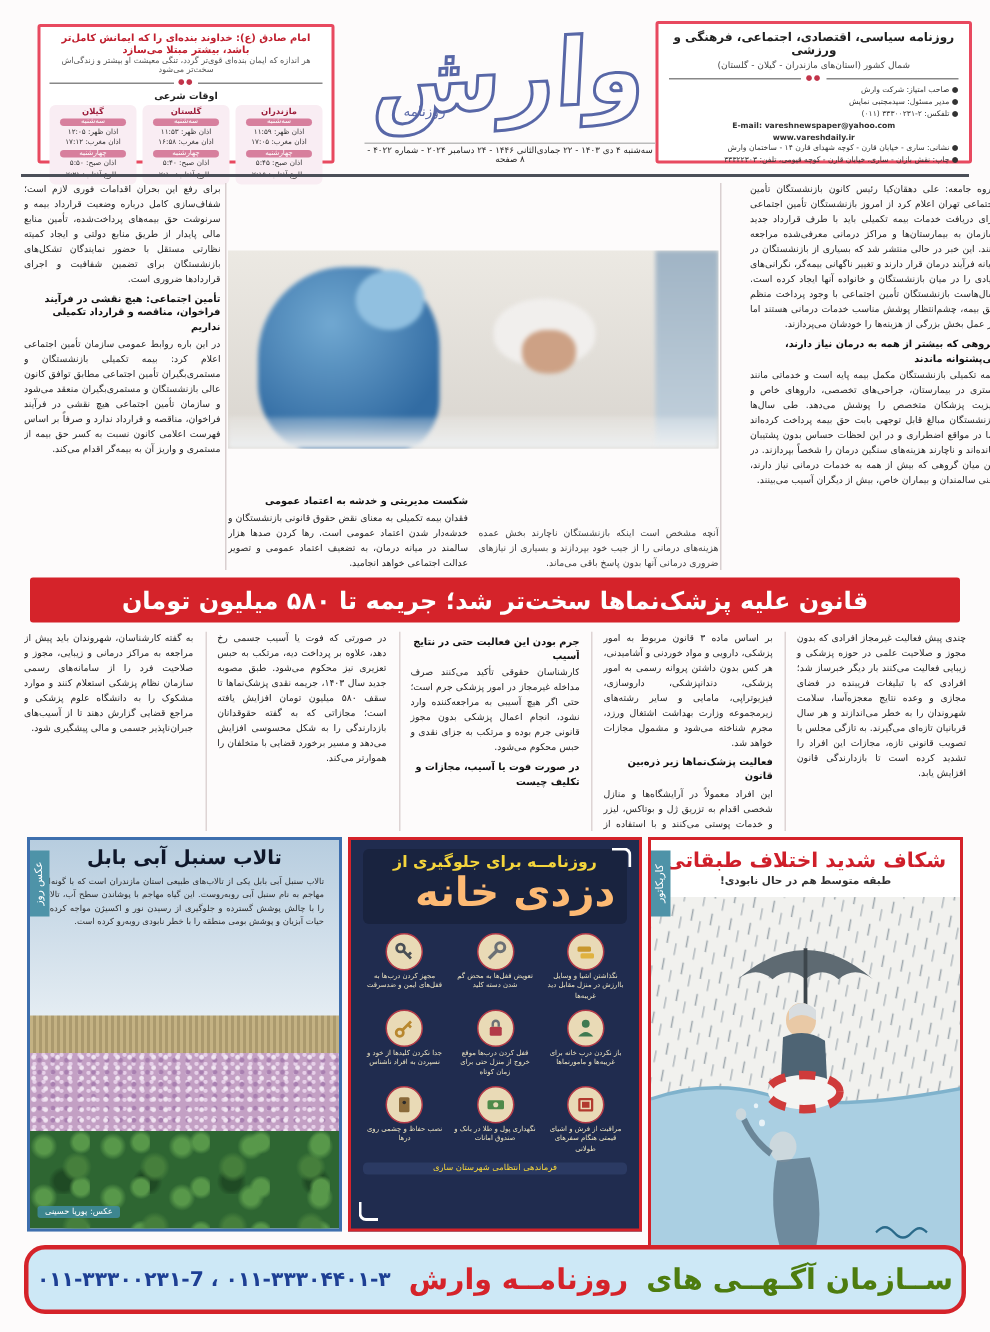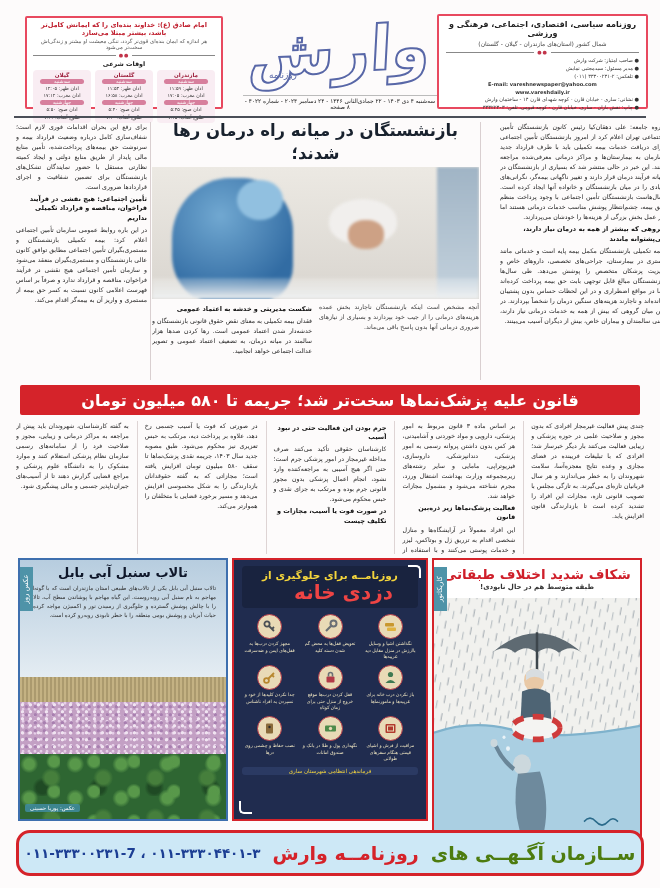--- a/index.html
+++ b/index.html
@@ -61,21 +61,21 @@
   .patient-hair { position:absolute; left:54%; top:24%; width:21%; height:34%;
     background:#f1efed; border-radius:50% 50% 45% 45%; }
   .patient-face { position:absolute; left:60%; top:40%; width:11%; height:22%;
     background:#cfa183; border-radius:45%; }
   .equipment { position:absolute; right:0; top:0; width:13%; height:100%;
     background:linear-gradient(180deg,#9fb4c6,#c3d2de); }
   .bedsheet { position:absolute; bottom:0; left:0; width:100%; height:16%;
     background:linear-gradient(180deg,rgba(255,255,255,.2),#eef0f1); }
 
   .below-photo { position:absolute; top:302px; left:152px; width:327px; height:79px;
-    display:flex; gap:7px; overflow:hidden; }
+    display:flex; gap:7px; overflow:hidden;align-items:flex-end; }
   .bp-col { flex:1; overflow:hidden; }
   .caption-text { font-size:6.2px; line-height:1.6; color:#3c3c3c; text-align:justify; }
 
   
   .banner1 { position:absolute; top:385px; left:20px; width:620px; height:30px;
     background:#d5232a; border-radius:2px; display:flex; align-items:center; justify-content:center; }
   .banner1-text { color:#fff; font-weight:bold; font-size:16px; }
 
   
   .article2 { position:absolute; top:421px; left:16px; width:628px; height:133px;
@@ -115,21 +115,21 @@
   .vtab-cartoon { left:0; top:51px; }
 
   .infographic { position:absolute; top:558px; left:232px; width:196px; height:263px;
     border:2px solid #d5232a; background:#202c4f; overflow:hidden; padding:6px 8px 0; }
   .ig-corner-tl { position:absolute; top:5px; right:5px; width:13px; height:13px;
     border-top:2px solid #fff; border-right:2px solid #fff; border-radius:0 5px 0 0; }
   .ig-corner-bl { position:absolute; bottom:5px; left:5px; width:13px; height:13px;
     border-bottom:2px solid #fff; border-left:2px solid #fff; border-radius:0 0 0 5px; }
   .ig-titles { background:#19233f; border-radius:4px; padding:3px 0 5px; text-align:center; }
   .ig-title-small { color:#f4d53c; font-size:10.5px; font-weight:bold; }
-  .ig-title-big { color:#ef4444; font-size:20px; font-weight:bold; line-height:1.1;margin-left:27px; }
+  .ig-title-big { color:#fdba74; font-size:27px; font-weight:bold; line-height:1.1;margin-left:27px; }
   .ig-grid { display:grid; grid-template-columns:repeat(3,1fr); gap:4px 5px; margin-top:6px; }
   .ig-cell { text-align:center; }
   .ig-circle { width:25px; height:25px; margin:0 auto 2px; background:#e9dab6;
     border-radius:50%; border:1.5px solid #b23a48; display:flex; align-items:center; justify-content:center; }
   .ig-tip { font-size:4.6px; color:#efe6c2; line-height:1.45; }
   .ig-footer { margin-top:4px; text-align:center; font-size:5.6px; color:#f4d53c;
     background:#2b3a63; border-radius:3px; padding:1px 0; }
 
   .cartoon-box { position:absolute; top:558px; left:432px; width:210px; height:293px;
     border:2px solid #d5232a; background:#fff; overflow:hidden; }
@@ -216,24 +216,20 @@
   </div>
 
   <div class="header-rule"></div>
 
   <div class="col-right">
     <p class="body-text">گروه جامعه: علی دهقان‌کیا رئیس کانون بازنشستگان تأمین اجتماعی تهران اعلام کرد از امروز بازنشستگان تأمین اجتماعی برای دریافت خدمات بیمه تکمیلی باید با طرف قرارداد جدید سازمان به بیمارستان‌ها و مراکز درمانی معرفی‌شده مراجعه کنند. این خبر در حالی منتشر شد که بسیاری از بازنشستگان در میانه فرآیند درمان قرار دارند و تغییر ناگهانی بیمه‌گر، نگرانی‌های زیادی را در میان بازنشستگان و خانواده آنها ایجاد کرده است. سال‌هاست بازنشستگان تأمین اجتماعی با وجود پرداخت منظم حق بیمه، چشم‌انتظار پوشش مناسب خدمات درمانی هستند اما در عمل بخش بزرگی از هزینه‌ها را خودشان می‌پردازند.</p>
     <h4 class="subhead">گروهی که بیشتر از همه به درمان نیاز دارند، بی‌پشتوانه ماندند</h4>
     <p class="body-text">بیمه تکمیلی بازنشستگان مکمل بیمه پایه است و خدماتی مانند بستری در بیمارستان، جراحی‌های تخصصی، داروهای خاص و ویزیت پزشکان متخصص را پوشش می‌دهد. طی سال‌ها بازنشستگان مبالغ قابل توجهی بابت حق بیمه پرداخت کرده‌اند اما در مواقع اضطراری و در این لحظات حساس بدون پشتیبان مانده‌اند و ناچارند هزینه‌های سنگین درمان را شخصاً بپردازند. در این میان گروهی که بیش از همه به خدمات درمانی نیاز دارند، یعنی سالمندان و بیماران خاص، بیش از دیگران آسیب می‌بینند.</p>
   </div>
 
-  <div class="headline">
-    <div>بازنشستگان در میانه راه درمان رها شدند؛</div>
-    <div>اضطراب تامین هزینه‌ها</div>
-  </div>
 
   <div class="lead-photo">
     <div class="lp-inner">
       <div class="nurse"></div>
       <div class="nurse-hood"></div>
       <div class="patient-hair"></div>
       <div class="patient-face"></div>
       <div class="equipment"></div>
       <div class="bedsheet"></div>
     </div>
@@ -265,21 +261,21 @@
   <div class="article2">
     <div class="a2col">
       <p class="body-text">چندی پیش فعالیت غیرمجاز افرادی که بدون مجوز و صلاحیت علمی در حوزه پزشکی و زیبایی فعالیت می‌کنند بار دیگر خبرساز شد؛ افرادی که با تبلیغات فریبنده در فضای مجازی و وعده نتایج معجزه‌آسا، سلامت شهروندان را به خطر می‌اندازند و هر سال قربانیان تازه‌ای می‌گیرند. به تازگی مجلس با تصویب قانونی تازه، مجازات این افراد را تشدید کرده است تا بازدارندگی قانون افزایش یابد.</p>
     </div>
     <div class="a2col">
       <p class="body-text">بر اساس ماده ۳ قانون مربوط به امور پزشکی، دارویی و مواد خوردنی و آشامیدنی، هر کس بدون داشتن پروانه رسمی به امور پزشکی، دندانپزشکی، داروسازی، فیزیوتراپی، مامایی و سایر رشته‌های زیرمجموعه وزارت بهداشت اشتغال ورزد، مجرم شناخته می‌شود و مشمول مجازات خواهد شد.</p>
       <h4 class="subhead">فعالیت پزشک‌نماها زیر ذره‌بین قانون</h4>
       <p class="body-text">این افراد معمولاً در آرایشگاه‌ها و منازل شخصی اقدام به تزریق ژل و بوتاکس، لیزر و خدمات پوستی می‌کنند و با استفاده از مواد غیرمجاز، سلامت مراجعه‌کنندگان را به خطر می‌اندازند.</p>
     </div>
     <div class="a2col">
-      <h4 class="subhead">جرم بودن این فعالیت حتی در نبود آسیب</h4>
+      <h4 class="subhead">جرم بودن این فعالیت حتی در نتایج آسیب</h4>
       <p class="body-text">کارشناسان حقوقی تأکید می‌کنند صرف مداخله غیرمجاز در امور پزشکی جرم است؛ حتی اگر هیچ آسیبی به مراجعه‌کننده وارد نشود، انجام اعمال پزشکی بدون مجوز قانونی جرم بوده و مرتکب به جزای نقدی و حبس محکوم می‌شود.</p>
       <h4 class="subhead">در صورت فوت یا آسیب، مجازات و تکلیف چیست</h4>
     </div>
     <div class="a2col">
       <p class="body-text">در صورتی که فوت یا آسیب جسمی رخ دهد، علاوه بر پرداخت دیه، مرتکب به حبس تعزیری نیز محکوم می‌شود. طبق مصوبه جدید سال ۱۴۰۳، جریمه نقدی پزشک‌نماها تا سقف ۵۸۰ میلیون تومان افزایش یافته است؛ مجازاتی که به گفته حقوقدانان بازدارندگی را به شکل محسوسی افزایش می‌دهد و مسیر برخورد قضایی با متخلفان را هموارتر می‌کند.</p>
     </div>
     <div class="a2col">
       <p class="body-text">به گفته کارشناسان، شهروندان باید پیش از مراجعه به مراکز درمانی و زیبایی، مجوز و صلاحیت فرد را از سامانه‌های رسمی سازمان نظام پزشکی استعلام کنند و موارد مشکوک را به دانشگاه علوم پزشکی و مراجع قضایی گزارش دهند تا از آسیب‌های جبران‌ناپذیر جسمی و مالی پیشگیری شود.</p>
     </div>
   </div>

